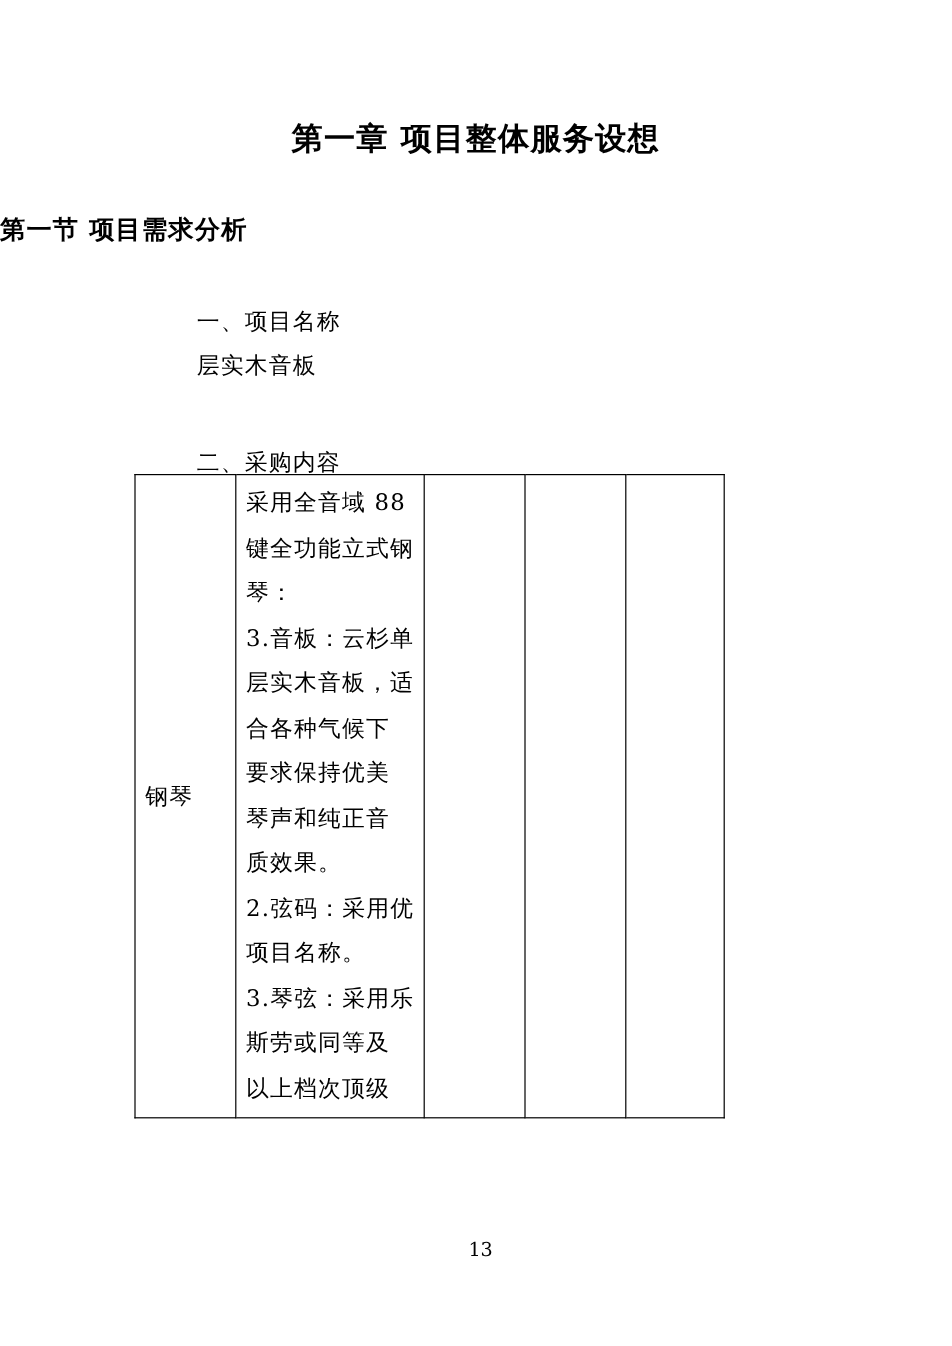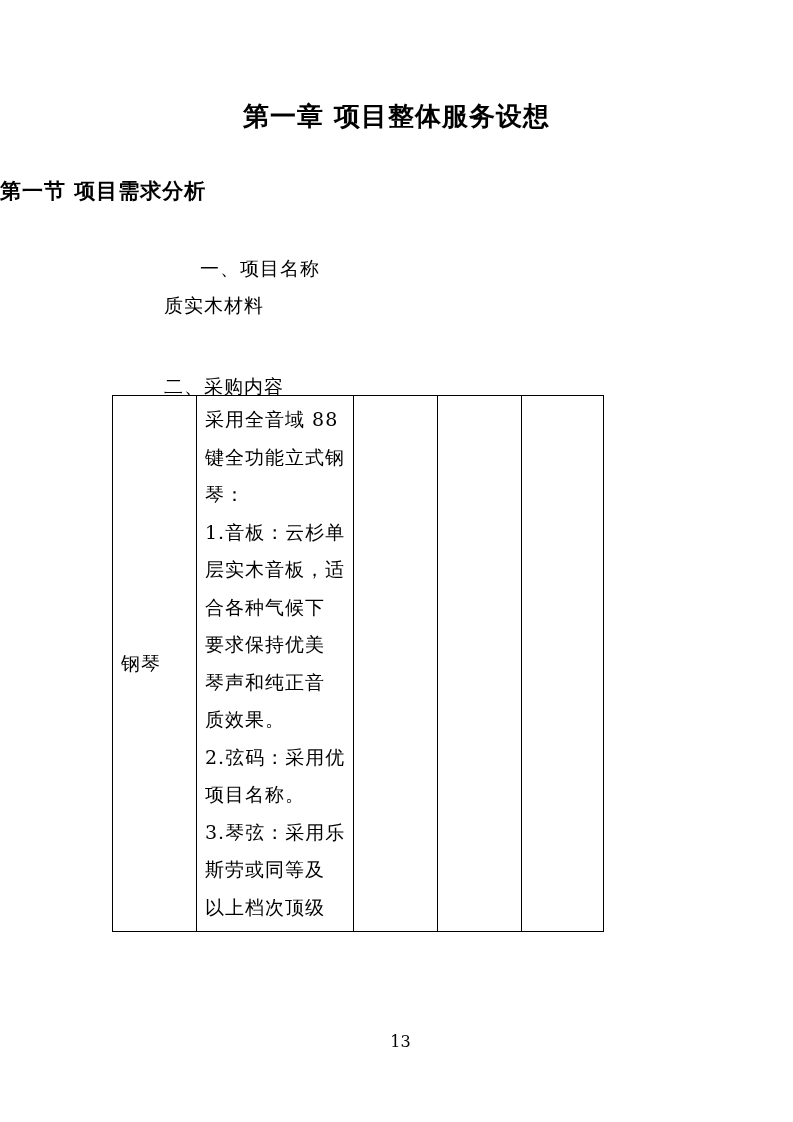--- a/index.html
+++ b/index.html
@@ -14,21 +14,21 @@
   }
   .section-title {
     position: absolute; left: 0; width: 793px; top: 174px;
     text-align: left; font-family: "DejaVu Sans", sans-serif;
     font-weight: bold; font-size: 21px; letter-spacing: 1px; line-height: 34px;
   }
   .para {
     position: absolute; left: 164px; font-size: 19px; line-height: 28px;
     letter-spacing: 1px; white-space: nowrap;
   }
-  .p1 { top: 254px; margin-left: 36px; }
+  .p1 { top: 254px; }
   .p2 { top: 291px; }
   .p3 { top: 372px; }
   table.proc {
     position: absolute; left: 112px; top: 395px;
     border-collapse: collapse; table-layout: fixed;
     font-size: 19px;
   }
   table.proc td, table.proc th {
     border: 1.5px solid #000; padding: 0 8px; font-weight: normal;
     vertical-align: middle; text-align: left; letter-spacing: 1px;
@@ -48,39 +48,39 @@
     text-align: center; font-size: 16px;
   }
 </style>
 </head>
 <body>
 
 <div class="chapter-title">第一章  项目整体服务设想</div>
 <div class="section-title">第一节  项目需求分析</div>
 
 <div class="para p1">一、项目名称</div>
-<div class="para p2">质实木材料</div>
+<div class="para p2">层实木音板</div>
 <div class="para p3">二、采购内容</div>
 
 <table class="proc">
   <colgroup>
     <col class="c1">
       <col class="c2">
       <col class="c3">
       <col class="c4">
       <col class="c5">
   </colgroup>
   <tbody>
   <tr class="body-row">
     <td>钢琴</td>
     <td class="spec">
       <span class="spec-line">采用全音域 88</span>
       <span class="spec-line">键全功能立式钢</span>
       <span class="spec-line">琴：</span>
-      <span class="spec-line">1.音板：云杉单</span>
+      <span class="spec-line">3.音板：云杉单</span>
       <span class="spec-line">层实木音板，适</span>
       <span class="spec-line">合各种气候下</span>
       <span class="spec-line">要求保持优美</span>
       <span class="spec-line">琴声和纯正音</span>
       <span class="spec-line">质效果。</span>
       <span class="spec-line">2.弦码：采用优</span>
       <span class="spec-line">项目名称。</span>
       <span class="spec-line">3.琴弦：采用乐</span>
       <span class="spec-line">斯劳或同等及</span>
       <span class="spec-line">以上档次顶级</span>

